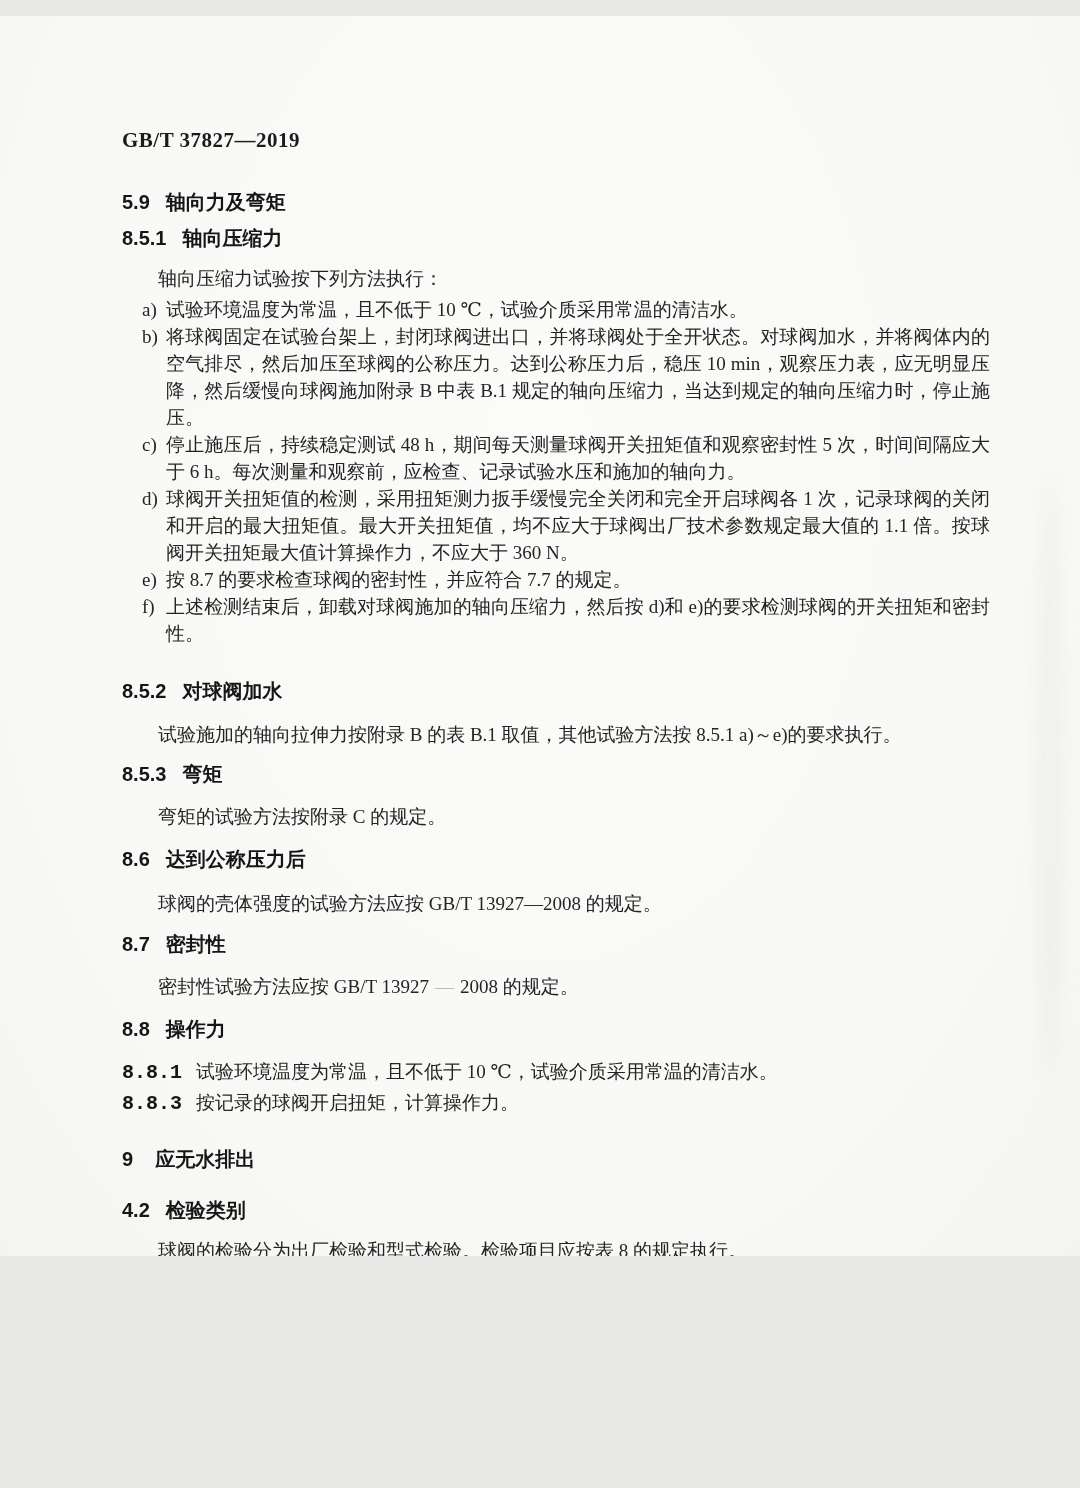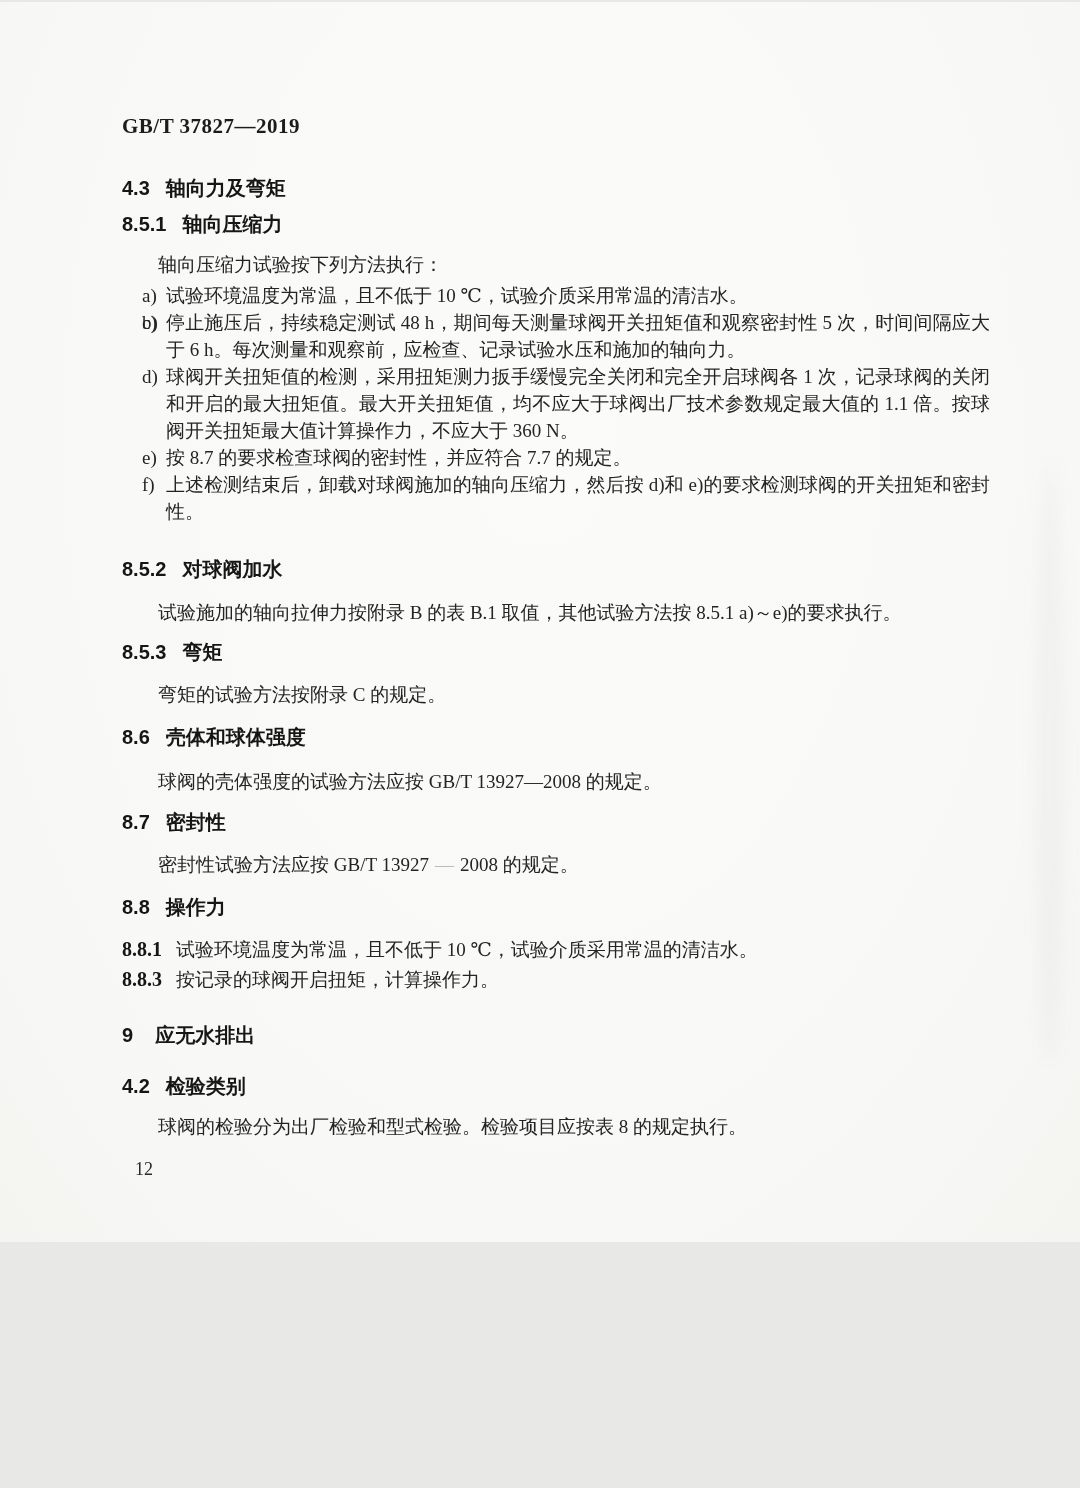--- a/index.html
+++ b/index.html
@@ -1,18 +1,18 @@
 <!DOCTYPE html>
 <html><head>
 <meta charset="utf-8">
 <style>
   html,body{margin:0;padding:0;background:#e8e8e6;}
   .page{
     width:1080px;height:1240px;box-sizing:border-box;
-    margin:2px auto;position:relative;overflow:hidden;
+    margin:16px auto;position:relative;overflow:hidden;
     padding:0 90px 0 122px;
     background:radial-gradient(ellipse at 50% 35%, #fbfbf9 0%, #f8f8f6 70%, #f4f4f1 100%);
     color:#242424;
     font-family:"Liberation Serif","DejaVu Serif",serif;
     font-size:19px;line-height:27px;
   }
   .std-header{
     padding-top:112px;
     font-weight:700;font-size:21px;line-height:24px;
     letter-spacing:0.5px;color:#1c1c1c;
@@ -41,21 +41,21 @@
   .p86{margin-top:18px;}
   .p87{margin-top:16px;}
   .p91{margin-top:14px;}
   .list{margin-top:4px;}
   .li{
     position:relative;padding-left:44px;text-align:justify;
   }
   .lilabel{position:absolute;left:20px;top:0;}
   .clause{text-align:justify;}
   .clause .cnum{
-    font-family:Liberation Serif, serif;
+    font-family:Liberation Mono, monospace;
     font-weight:700;color:#161616;margin-right:14px;font-size:20px;
   }
   .c881{margin-top:16px;}
   .c882{margin-top:3px;}
   .c883{margin-top:3px;}
   .faded-dash{color:#b9b9b4;margin:0 6px;}
   .page-number{
     margin-top:16px;margin-left:13px;font-size:18px;color:#2a2a2a;
   }
   
@@ -63,44 +63,44 @@
   .sm1{left:1035px;top:460px;width:30px;height:600px;background:rgba(120,120,115,0.05);filter:blur(8px);}
   .sm2{left:180px;top:1395px;width:60px;height:14px;background:rgba(120,120,115,0.10);filter:blur(4px);}
 </style>
 </head>
 <body>
 
 <div class="page">
 
   <div class="std-header">GB/T 37827—2019</div>
 
-  <h2 class="h h85"><span class="hnum">4.3</span><span class="htitle">轴向力及弯矩</span></h2>
+  <h2 class="h h85"><span class="hnum">5.9</span><span class="htitle">轴向力及弯矩</span></h2>
 
   <h2 class="h h851"><span class="hnum">8.5.1</span><span class="htitle">轴向压缩力</span></h2>
 
   <p class="body-p p-intro">轴向压缩力试验按下列方法执行：</p>
 
   <div class="list">
     <div class="li"><span class="lilabel">a)</span><span class="litext">试验环境温度为常温，且不低于 10 ℃，试验介质采用常温的清洁水。</span></div>
-    <div class="li"><span class="lilabel">b)</span></div>
+    <div class="li"><span class="lilabel">b)</span><span class="litext">将球阀固定在试验台架上，封闭球阀进出口，并将球阀处于全开状态。对球阀加水，并将阀体内的空气排尽，然后加压至球阀的公称压力。达到公称压力后，稳压 10 min，观察压力表，应无明显压降，然后缓慢向球阀施加附录 B 中表 B.1 规定的轴向压缩力，当达到规定的轴向压缩力时，停止施压。</span></div>
     <div class="li"><span class="lilabel">c)</span><span class="litext">停止施压后，持续稳定测试 48 h，期间每天测量球阀开关扭矩值和观察密封性 5 次，时间间隔应大于 6 h。每次测量和观察前，应检查、记录试验水压和施加的轴向力。</span></div>
     <div class="li"><span class="lilabel">d)</span><span class="litext">球阀开关扭矩值的检测，采用扭矩测力扳手缓慢完全关闭和完全开启球阀各 1 次，记录球阀的关闭和开启的最大扭矩值。最大开关扭矩值，均不应大于球阀出厂技术参数规定最大值的 1.1 倍。按球阀开关扭矩最大值计算操作力，不应大于 360 N。</span></div>
     <div class="li"><span class="lilabel">e)</span><span class="litext">按 8.7 的要求检查球阀的密封性，并应符合 7.7 的规定。</span></div>
     <div class="li"><span class="lilabel">f)</span><span class="litext">上述检测结束后，卸载对球阀施加的轴向压缩力，然后按 d)和 e)的要求检测球阀的开关扭矩和密封性。</span></div>
   </div>
 
   <h2 class="h h852"><span class="hnum">8.5.2</span><span class="htitle">对球阀加水</span></h2>
 
   <p class="body-p p852">试验施加的轴向拉伸力按附录 B 的表 B.1 取值，其他试验方法按 8.5.1 a)～e)的要求执行。</p>
 
   <h2 class="h h853"><span class="hnum">8.5.3</span><span class="htitle">弯矩</span></h2>
 
   <p class="body-p p853">弯矩的试验方法按附录 C 的规定。</p>
 
-  <h2 class="h h86"><span class="hnum">8.6</span><span class="htitle">壳体和球体强度</span></h2>
+  <h2 class="h h86"><span class="hnum">8.6</span><span class="htitle">达到公称压力后</span></h2>
 
   <p class="body-p p86">球阀的壳体强度的试验方法应按 GB/T 13927—2008 的规定。</p>
 
   <h2 class="h h87"><span class="hnum">8.7</span><span class="htitle">密封性</span></h2>
 
   <p class="body-p p87"><span>密封性试验方法应按 GB/T 13927</span><span class="faded-dash">—</span><span>2008 的规定。</span></p>
 
   <h2 class="h h88"><span class="hnum">8.8</span><span class="htitle">操作力</span></h2>
 
   <p class="clause c881"><span class="cnum">8.8.1</span><span class="ctext">试验环境温度为常温，且不低于 10 ℃，试验介质采用常温的清洁水。</span></p>

